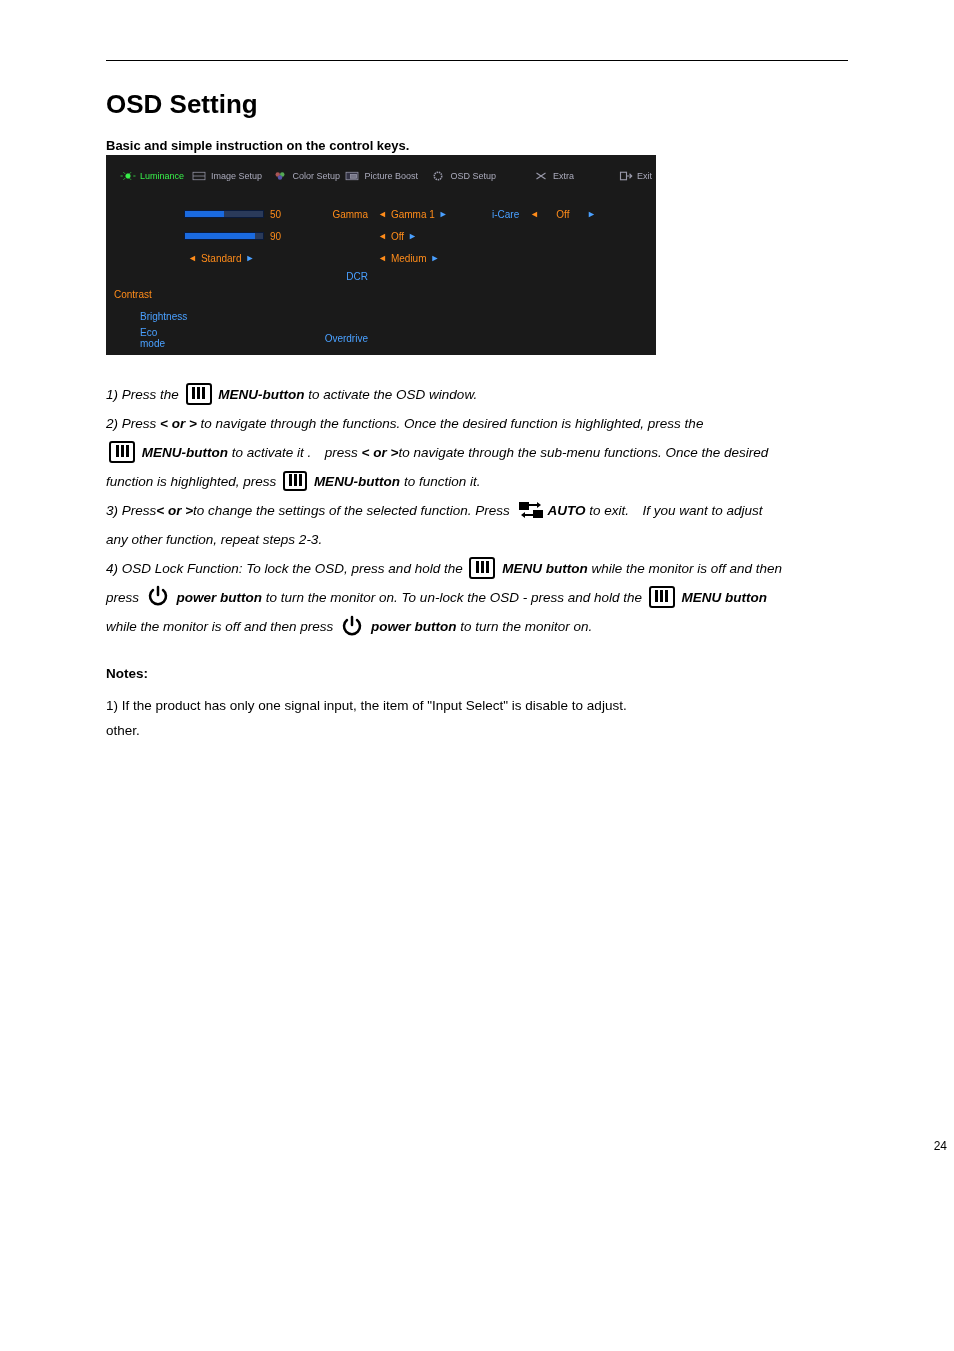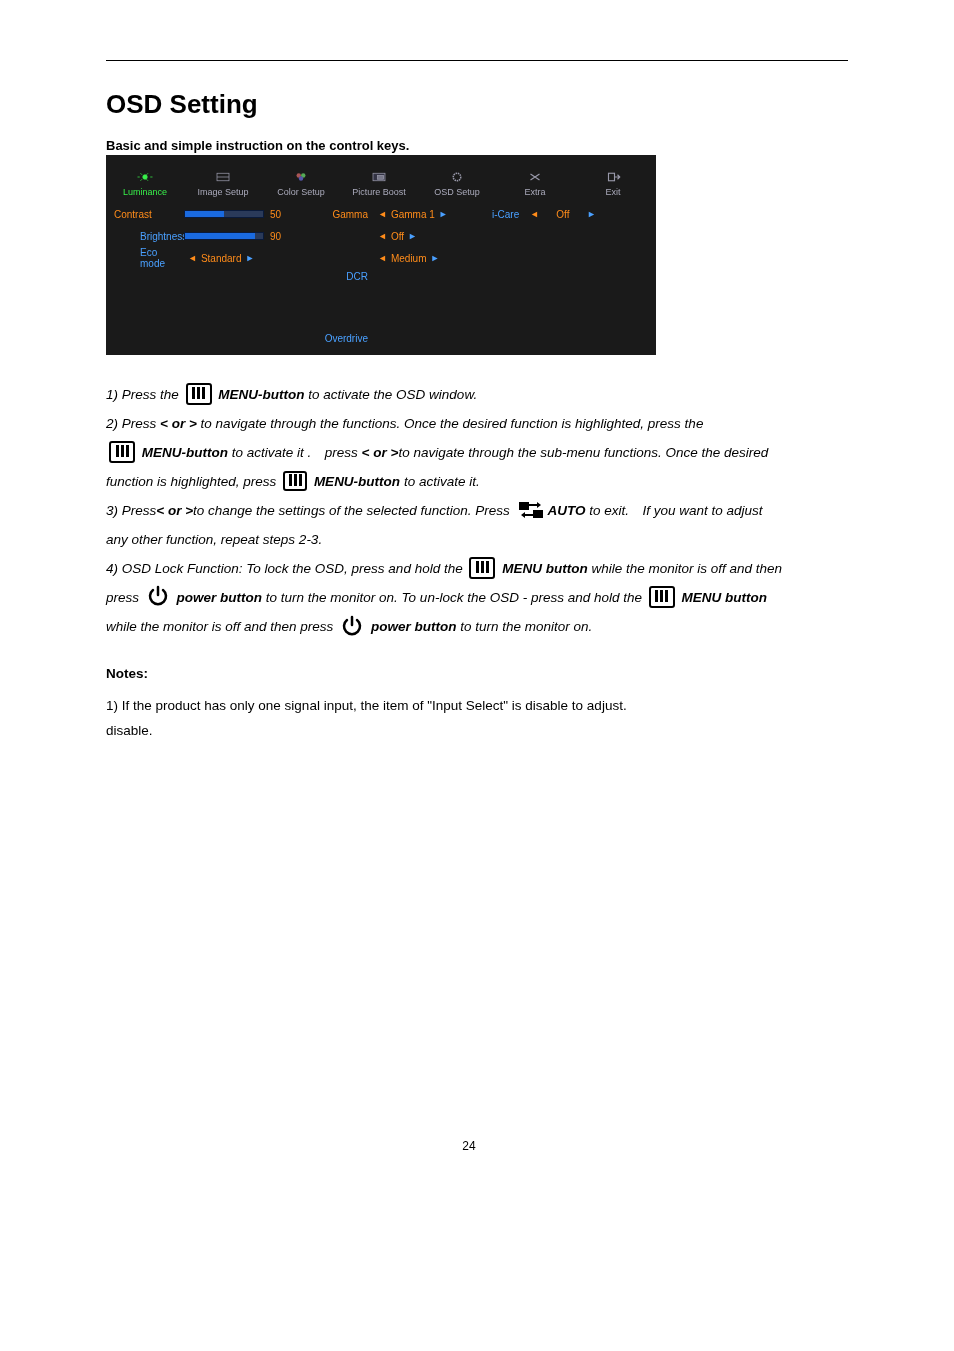--- a/index.html
+++ b/index.html
@@ -4,27 +4,27 @@
 <style>
   * { box-sizing: border-box; margin: 0; padding: 0; }
   html, body { width: 954px; height: 1351px; background: #fff; font-family: Arial, Helvetica, sans-serif; color: #000; }
   .page { padding: 60px 106px 0 106px; }
   .topline { border-top: 1.5px solid #000; margin-bottom: 28px; }
   h1 { font-size: 26px; font-weight: bold; margin-bottom: 18px; }
   .subhead { font-size: 13px; font-weight: bold; margin-bottom: 2px; }
   
   .osd { width: 550px; background: #1a1a1a; color: #fff; font-size: 10px; }
   .osd-tabs { display: flex; }
-  .osd-tab { flex: 0 0 auto; width: 78px; height: 46px; display: flex; flex-direction: column; align-items: center; justify-content: flex-end; padding-bottom: 4px; gap: 3px; color: #aab; }
+  .osd-tab { flex: 0 0 auto; width: 78px; height: 46px; display: flex; flex-direction: row; align-items: center; justify-content: flex-end; padding-bottom: 4px; gap: 3px; color: #aab; }
   .osd-tab.active { color: #38f04a; }
   .osd-tab .lbl { font-size: 9px; }
   .osd-tab svg { width: 18px; height: 14px; }
   .osd-body { display: flex; padding: 6px 8px 10px 8px; gap: 0; }
   .col { display: flex; flex-direction: column; gap: 8px; }
-  .col.labels { width: 70px; }
+  .col.labels { width: 70px; justify-content: flex-end; }
   .col.sliders { width: 110px; }
   .col.labels2 { width: 80px; text-align: right; padding-right: 6px; gap: 48px; }
   .col.vals { width: 92px; }
   .col.labels3 { width: 60px; }
   .col.vals3 { width: 110px; }
   .orange { color: #ff8c1a; }
   .blue { color: #4aa0ff; padding-left: 26px; }
   .row { height: 14px; display: flex; align-items: center; }
   .slider { position: relative; width: 80px; height: 8px; background: #2a3a5a; border: 1px solid #0a1a3a; }
   .slider .fill { position: absolute; left: 0; top: 0; bottom: 0; background: #1a6ae0; }
@@ -39,21 +39,21 @@
   .icon-box { display: inline-flex; align-items: center; justify-content: center; width: 26px; height: 22px; border: 2px solid #000; border-radius: 3px; background: #fff; vertical-align: middle; margin: 0 3px; position: relative; top: -1px; }
   .icon-box.small { width: 24px; height: 20px; }
   .menu-bars { display: inline-block; }
   .menu-bars span { display: inline-block; width: 3px; height: 12px; background: #000; margin: 0 1px; }
   .auto-icon { display: inline-flex; align-items: center; justify-content: center; width: 30px; height: 22px; vertical-align: middle; margin: 0 2px; position: relative; top: -1px; }
   .power-icon { display: inline-flex; align-items: center; justify-content: center; width: 26px; height: 26px; vertical-align: middle; margin: 0 2px; position: relative; top: -2px; }
   b { font-weight: bold; }
   .lt { font-weight: bold; }
   .notes-h { font-weight: bold; margin-top: 20px; margin-bottom: 6px; font-size: 13.5px; }
   .notes p { line-height: 1.9; font-size: 13.5px; }
-  .pagenum { text-align: center; font-size: 12px; position: absolute; left: 0; right: 16px; bottom: 50px; }
+  .pagenum { text-align: right; font-size: 12px; position: absolute; left: 0; right: 7px; bottom: 50px; }
   .pagewrap { position: relative; width: 954px; height: 1203px; }
 </style>
 </head>
 <body>
 <div class="pagewrap">
 <div class="page">
   <div class="topline"></div>
   <h1>OSD Setting</h1>
   <div class="subhead">Basic and simple instruction on the control keys.</div>
 
@@ -205,21 +205,21 @@
       <span> to activate it . press</span>
       <span class="lt">&lt; or &gt;</span><span>to navigate through the sub-menu functions. Once the desired</span>
     </p>
 
     <p class="flow">
       <span>function is highlighted, press </span>
       <span class="icon-box small">
             <span class="menu-bars"><span></span><span></span><span></span></span>
           </span>
       <b>MENU-button</b>
-      <span> to activate it.</span>
+      <span> to function it.</span>
     </p>
 
     <p class="flow">
       <span>3) Press</span><span class="lt">&lt; or &gt;</span><span>to change the settings of the selected function. Press </span>
       <span class="auto-icon">
         <svg width="28" height="20" viewBox="0 0 28 20">
               <g fill="#000">
                 <rect x="2" y="2" width="10" height="8"></rect>
                 <rect x="16" y="10" width="10" height="8"></rect>
                 <path d="M12 6h8v2l4-3-4-3v2h-8zM16 14H8v-2l-4 3 4 3v-2h8z"></path>
@@ -268,17 +268,17 @@
             </svg>
       </span>
       <b>power button</b>
       <span> to turn the monitor on.</span>
     </p>
   </div>
 
   <div class="notes">
     <p class="notes-h">Notes:</p>
     <p>1) If the product has only one signal input, the item of "Input Select" is disable to adjust.</p>
-    <p>disable.</p>
+    <p>other.</p>
   </div>
 </div>
 <div class="pagenum">24</div>
 </div>
 
 </body></html>

